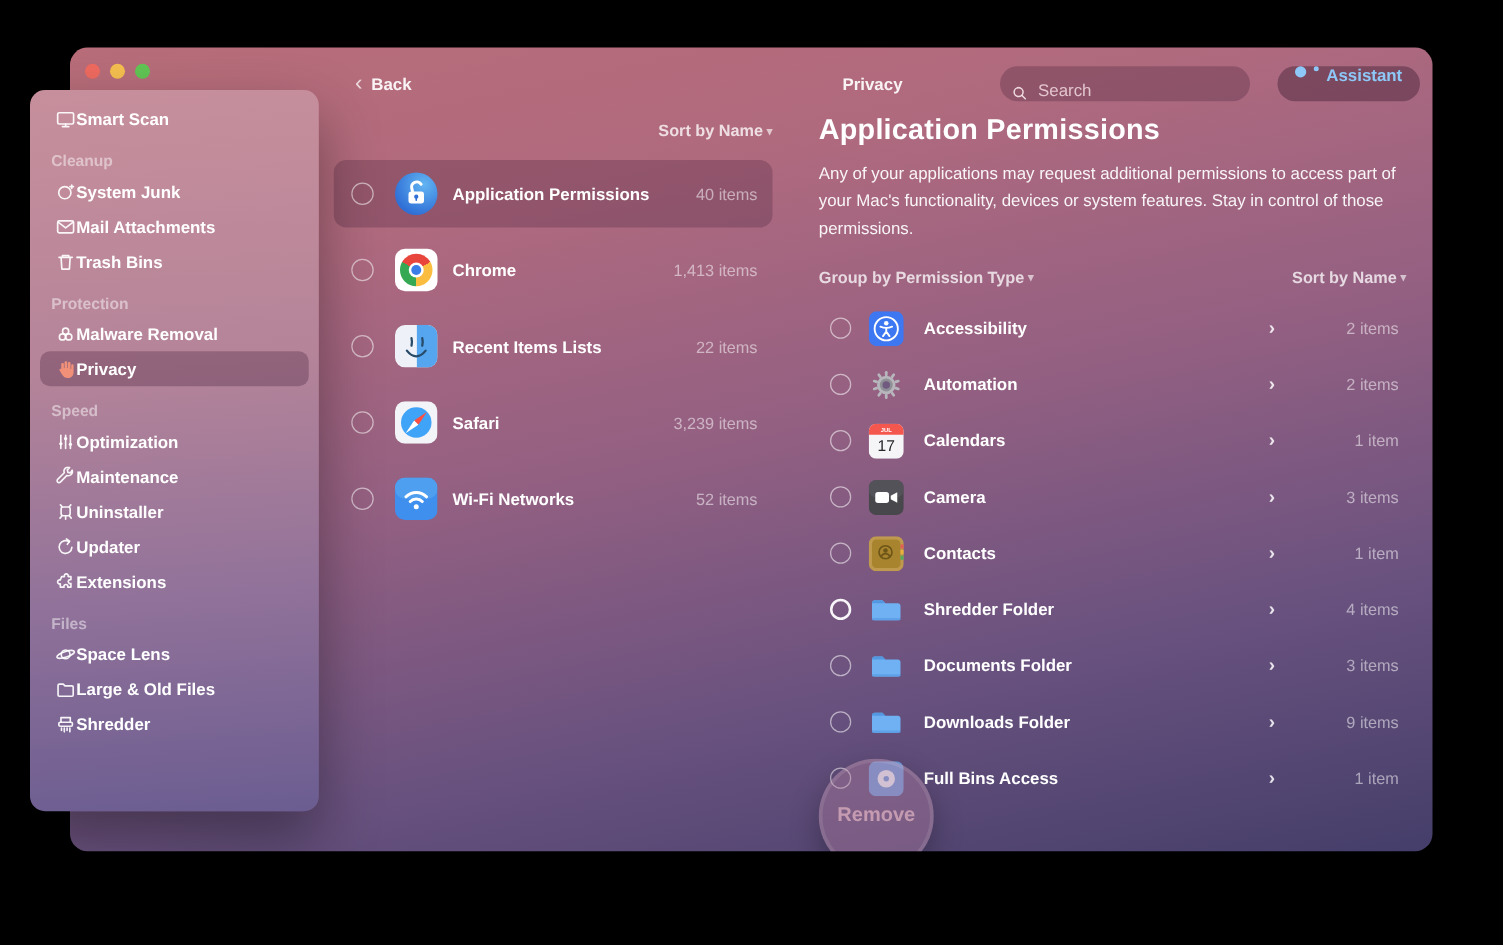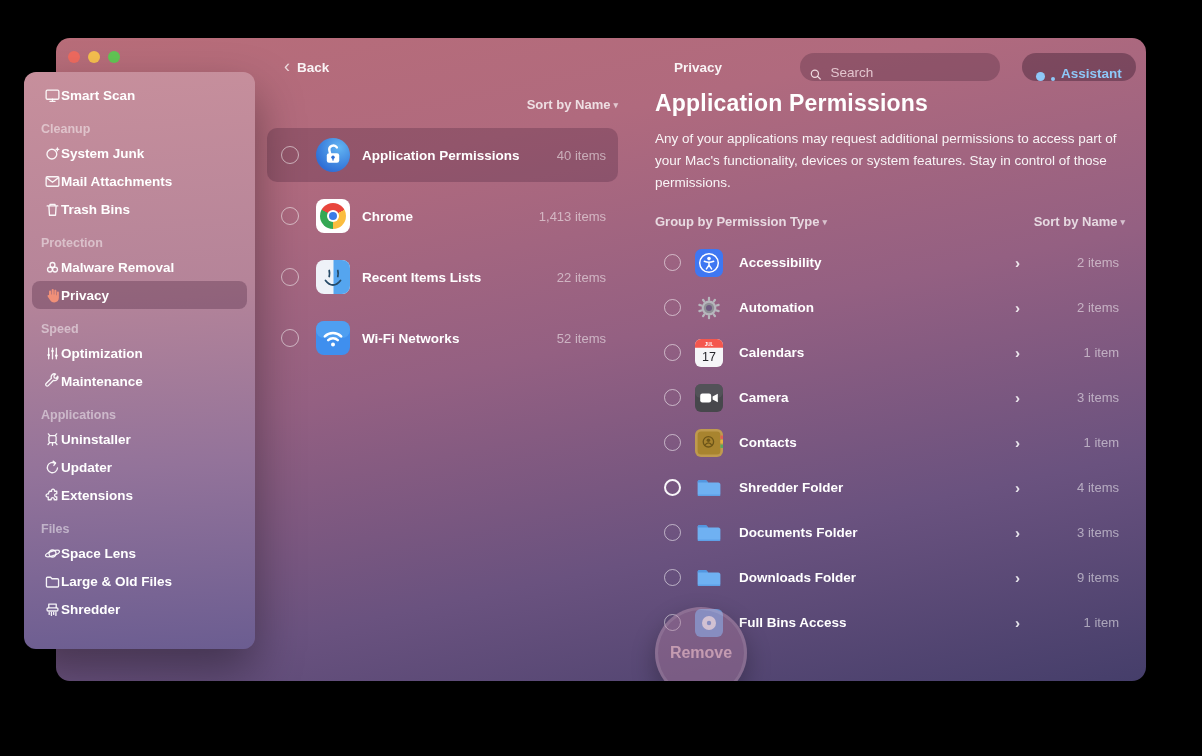--- a/index.html
+++ b/index.html
@@ -42,21 +42,21 @@
 
   
   .module-title{position:absolute;left:594px;top:22px;width:96px;text-align:center;
     font-size:13.5px;font-weight:600;color:rgba(255,255,255,0.92);}
   .search{position:absolute;left:744px;top:15px;width:200px;height:28px;border-radius:14px;
     background:rgba(62,30,52,0.28);display:flex;align-items:flex-end;padding:0 10px;box-sizing:border-box;}
   .search input{background:none;border:none;outline:none;color:rgba(255,240,243,0.92);
     font-size:13.5px;margin-left:7px;width:100%;font-family:inherit;}
   .search input::placeholder{color:rgba(255,235,240,0.75);}
   .assistant{position:absolute;left:966px;top:15px;height:28px;padding:0 14px;border-radius:14px;
-    background:rgba(60,28,50,0.42);display:flex;align-items:flex-end;gap:6px;}
+    background:rgba(60,28,50,0.42);display:flex;align-items:flex-start;gap:6px;}
   .a-dot{width:9px;height:9px;border-radius:50%;background:#8ec8f8;}
   .a-dot.small{width:4px;height:4px;}
   .a-label{color:#8ec8f8;font-weight:700;font-size:13.5px;}
 
   .d-title{position:absolute;left:599px;top:52px;font-size:23px;font-weight:700;color:#fff;letter-spacing:.2px;}
   .d-desc{position:absolute;left:599px;top:90px;width:478px;font-size:13.5px;line-height:1.62;
     color:rgba(255,255,255,0.93);}
   .d-controls{position:absolute;left:599px;top:176px;width:470px;display:flex;justify-content:space-between;
     font-size:13px;font-weight:600;color:rgba(255,255,255,0.76);}
   .d-list{position:absolute;left:599px;top:202px;width:470px;}
@@ -130,20 +130,31 @@
       <div class="mid-row">
         <span class="radio"></span>
         <span class="mi"><svg width="34" height="34" viewBox="0 0 34 34">
             <rect width="34" height="34" rx="8" fill="#eef2f8"></rect>
             <path d="M17.5 0H26a8 8 0 0 1 8 8v18a8 8 0 0 1-8 8h-8.5z" fill="#55a5ef"></path>
             <path d="M13.2 10.5c.5 2 .5 4 0 6M21.8 10.5c.5 2 .5 4 0 6" stroke="#274b68" stroke-width="1.8" stroke-linecap="round" fill="none"></path>
             <path d="M9.5 20.5c2.3 3 4.8 4.5 7.5 4.5s5.2-1.5 7.5-4.5" stroke="#274b68" stroke-width="1.8" fill="none" stroke-linecap="round"></path>
           </svg></span>
         <span class="mid-label">Recent Items Lists</span>
         <span class="mid-count">22 items</span>
+      </div>
+      <div class="mid-row">
+        <span class="radio"></span>
+        <span class="mi"><svg width="34" height="34" viewBox="0 0 34 34">
+            <rect width="34" height="34" rx="8" fill="#f2f4f7"></rect>
+            <circle cx="17" cy="17" r="12.2" fill="#3fa4f7"></circle>
+            <path d="M25.5 8.5L18.7 18.7 15.3 15.3Z" fill="#ff4f43"></path>
+            <path d="M8.5 25.5L15.3 15.3 18.7 18.7Z" fill="#ffffff"></path>
+          </svg></span>
+        <span class="mid-label">Safari</span>
+        <span class="mid-count">3,239 items</span>
       </div>
       <div class="mid-row">
         <span class="radio"></span>
         <span class="mi"><svg width="34" height="34" viewBox="0 0 34 34">
             <rect width="34" height="34" rx="8" fill="#3f8fee"></rect>
             <rect width="34" height="17" rx="8" fill="#5cadf4" opacity="0.55"></rect>
             <path d="M8.8 15.4a11.6 11.6 0 0 1 16.4 0" stroke="#fff" stroke-width="2.5" fill="none" stroke-linecap="round"></path>
             <path d="M12.2 19.2a6.8 6.8 0 0 1 9.6 0" stroke="#fff" stroke-width="2.5" fill="none" stroke-linecap="round"></path>
             <circle cx="17" cy="23.4" r="2" fill="#fff"></circle>
           </svg></span>
@@ -368,21 +379,20 @@
       <span>Optimization</span>
     </div>
     <div class="sb-item">
       <span class="sb-icon">
         <svg width="17" height="17" viewBox="0 0 16 16" fill="none" stroke="rgba(255,255,255,0.92)" stroke-width="1.25" stroke-linecap="round" stroke-linejoin="round">
           <path d="M12.9 3a3 3 0 0 1-3.9 3.9l-5 5a1.4 1.4 0 1 1-2-2l5-5A3 3 0 0 1 10.9 1l-1.6 1.7.4 1.9 1.9.4z"></path>
         </svg>
       </span>
       <span>Maintenance</span>
     </div>
-    <div class="sb-section">Applications</div>
     <div class="sb-item">
       <span class="sb-icon">
         <svg width="17" height="17" viewBox="0 0 16 16" fill="none" stroke="rgba(255,255,255,0.92)" stroke-width="1.25" stroke-linecap="round" stroke-linejoin="round">
           <rect x="4.6" y="4.3" width="6.8" height="6.6" rx="1.6"></rect>
           <path d="M5.3 4.1L4.1 2.7M10.7 4.1l1.2-1.4M5.1 11.1L3.8 12.7M10.9 11.1l1.3 1.6M8 10.9v2.6"></path>
         </svg>
       </span>
       <span>Uninstaller</span>
     </div>
     <div class="sb-item">

